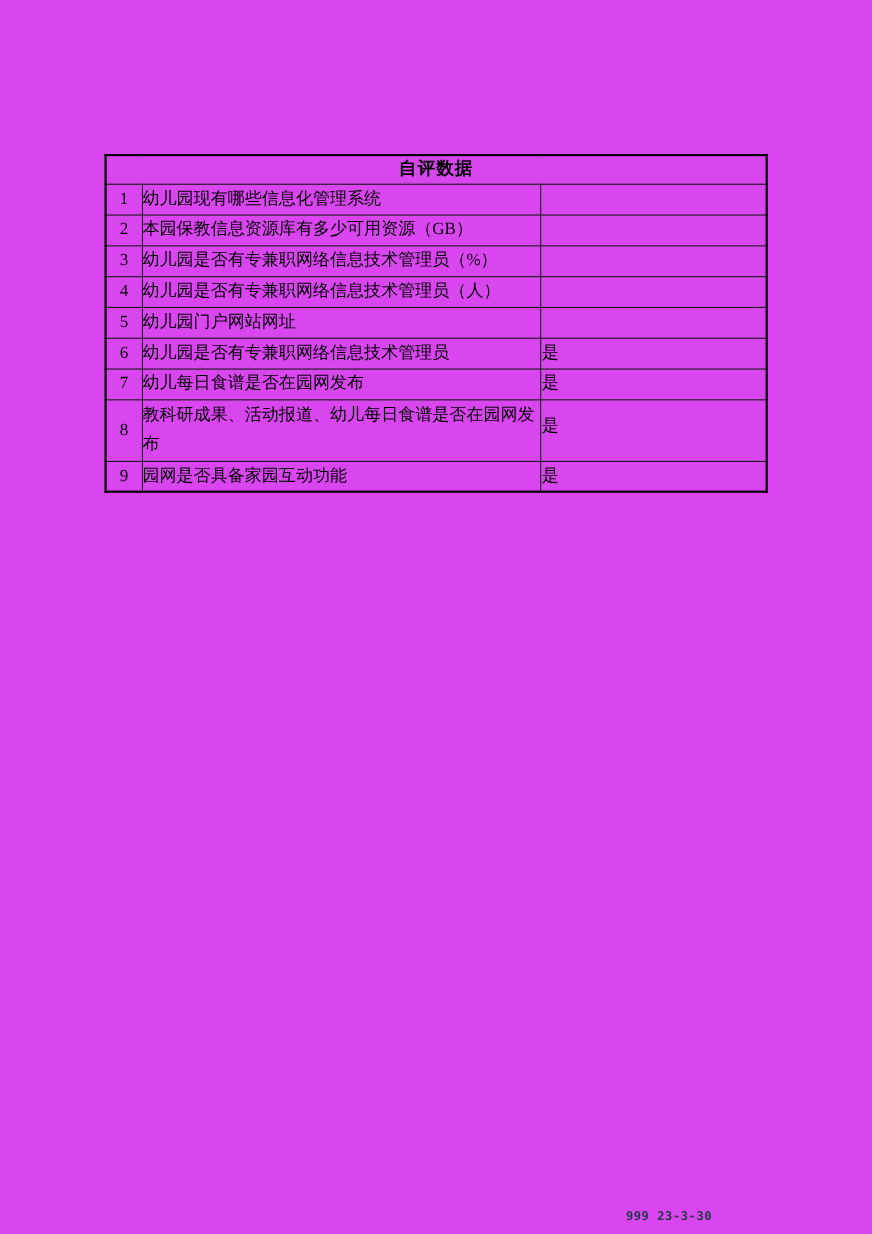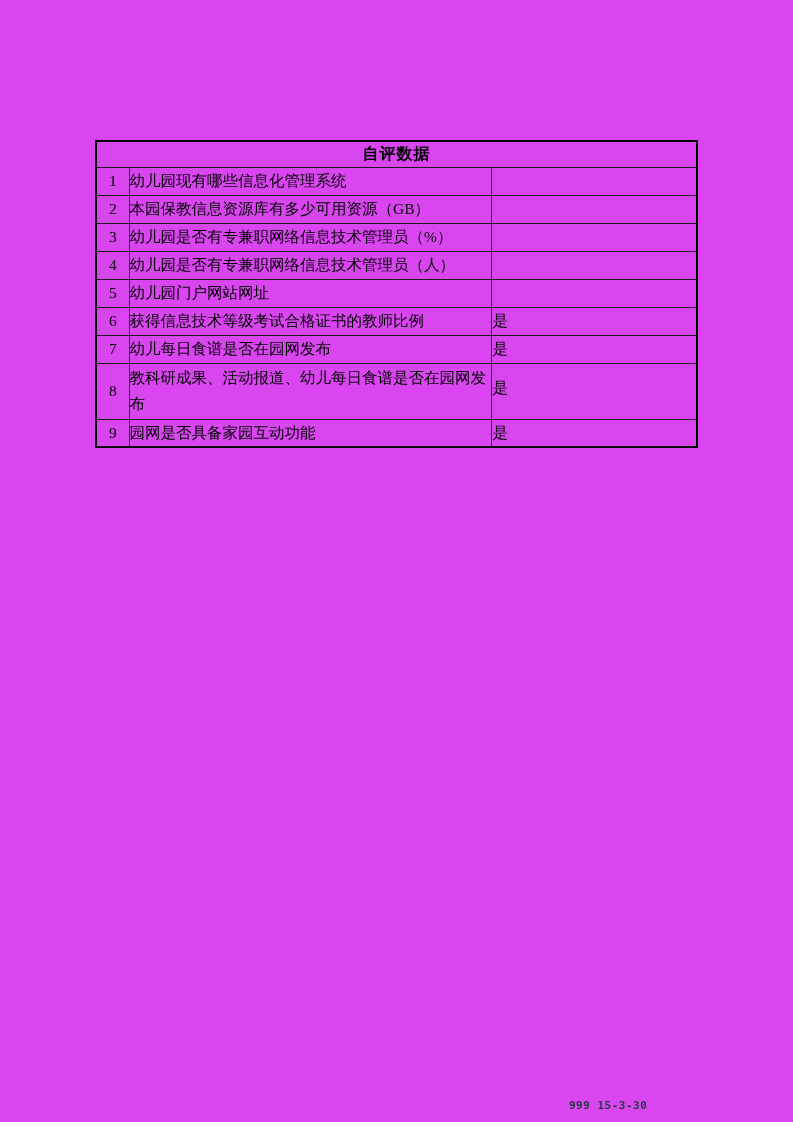--- a/index.html
+++ b/index.html
@@ -117,36 +117,36 @@
         <td class="question-cell">幼儿园是否有专兼职网络信息技术管理员（人）</td>
         <td class="answer-cell"></td>
       </tr>
       <tr class="data-row">
         <td class="num-cell">5</td>
         <td class="question-cell">幼儿园门户网站网址</td>
         <td class="answer-cell"></td>
       </tr>
       <tr class="data-row">
         <td class="num-cell">6</td>
-        <td class="question-cell">获得信息技术等级考试合格证书的教师比例</td>
+        <td class="question-cell">幼儿园是否有专兼职网络信息技术管理员</td>
         <td class="answer-cell">是</td>
       </tr>
       <tr class="data-row">
         <td class="num-cell">7</td>
         <td class="question-cell">幼儿每日食谱是否在园网发布</td>
         <td class="answer-cell">是</td>
       </tr>
       <tr class="data-row tall">
         <td class="num-cell" style="vertical-align:middle">8</td>
         <td class="question-cell">教科研成果、活动报道、幼儿每日食谱是否在园网发布</td>
         <td class="answer-cell" style="vertical-align:top; padding-top:16px">是</td>
       </tr>
       <tr class="data-row">
         <td class="num-cell">9</td>
         <td class="question-cell">园网是否具备家园互动功能</td>
         <td class="answer-cell">是</td>
       </tr>
     </tbody>
   </table>
 
-  <div class="watermark" style="color: rgb(30, 60, 64);">999 15-3-30</div>
+  <div class="watermark" style="color: rgb(30, 60, 64);">999 23-3-30</div>
 
 </div>
 
 </body></html>

